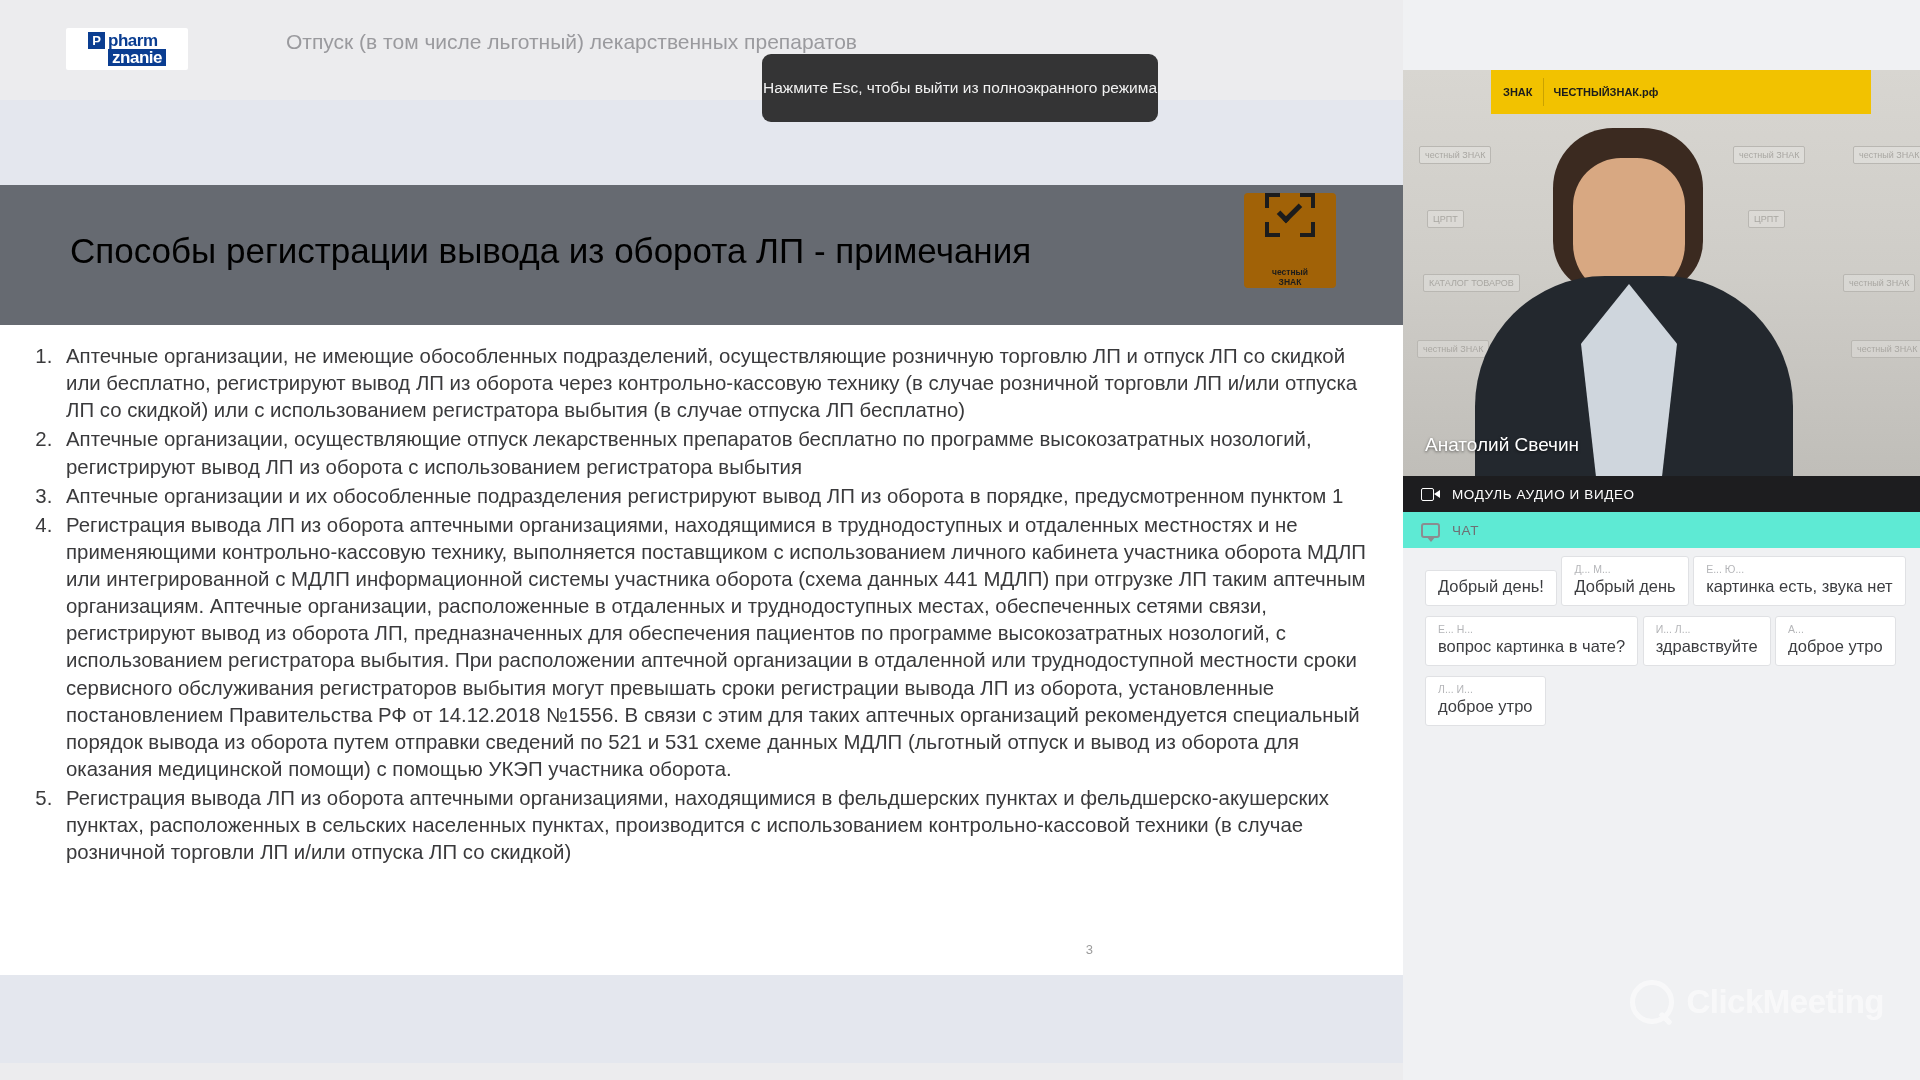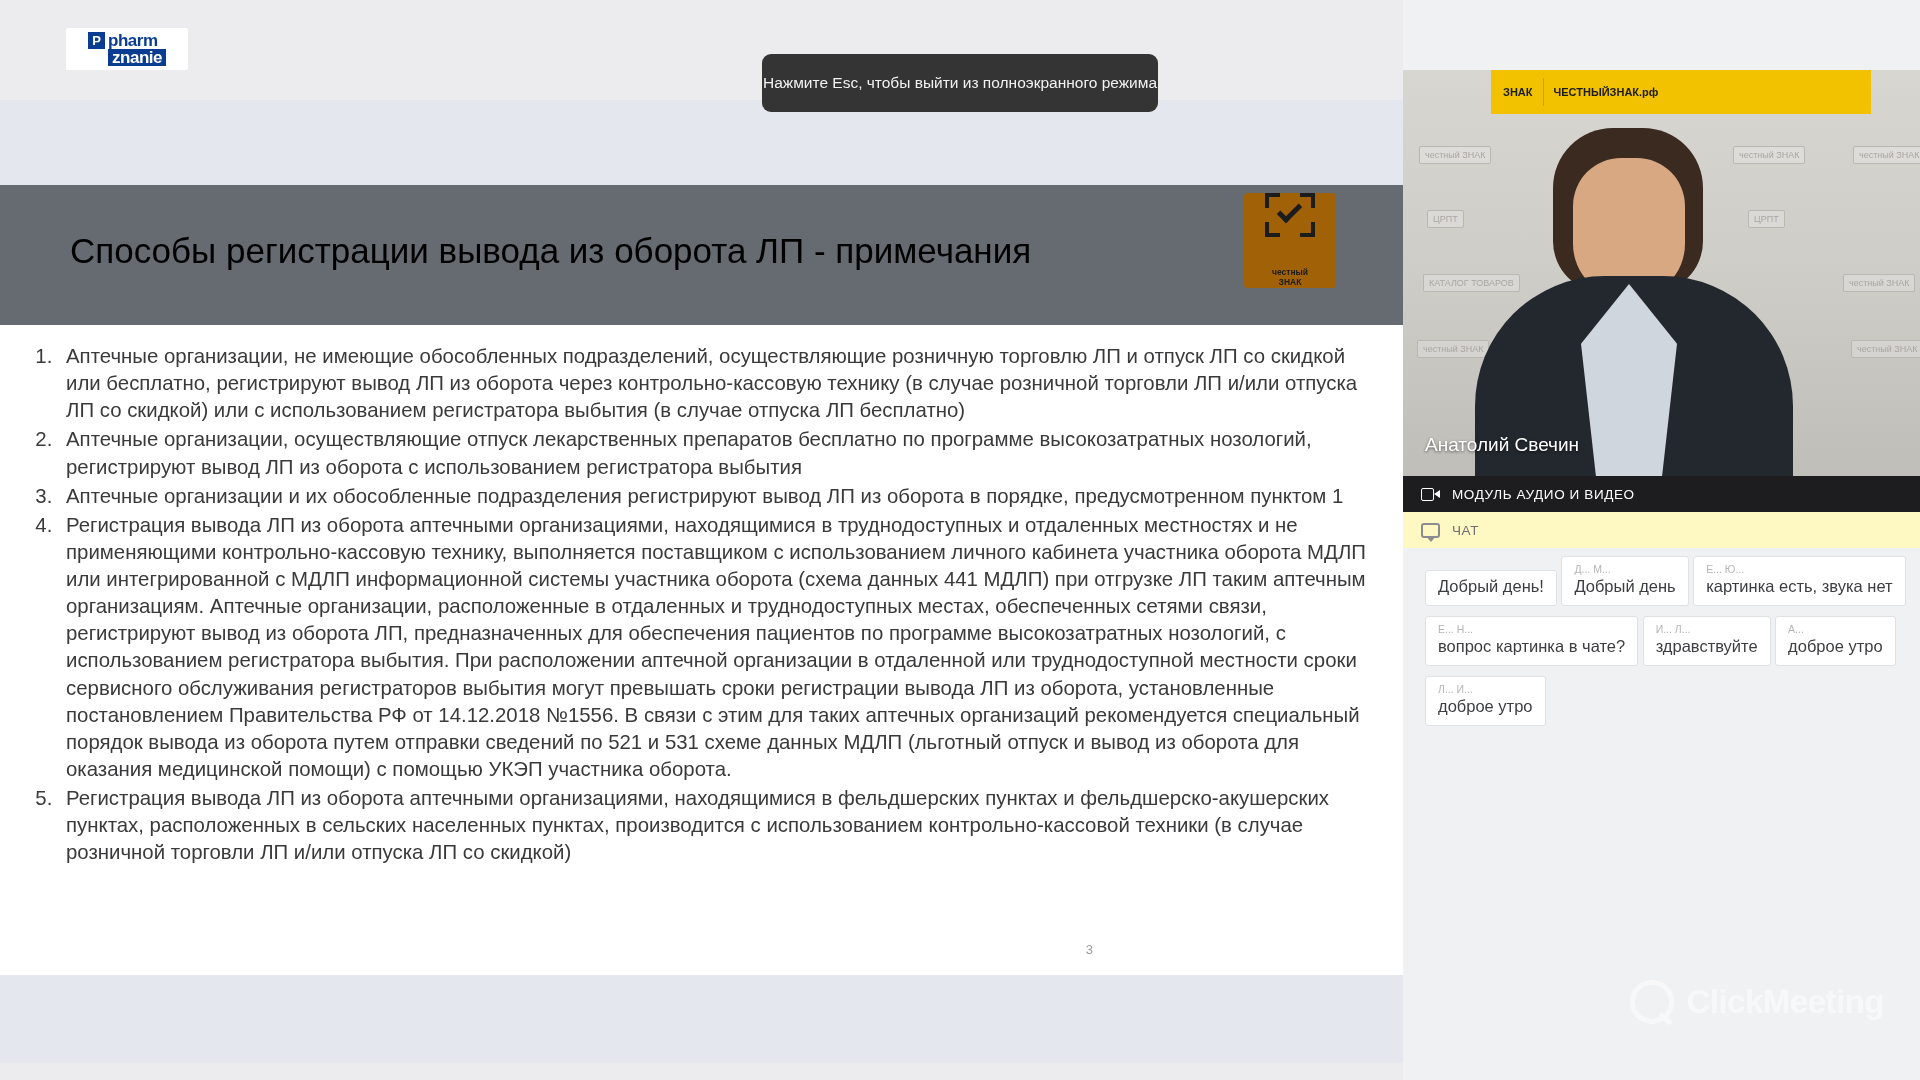--- a/index.html
+++ b/index.html
@@ -53,21 +53,21 @@
   .webinar-title {
     position: absolute; left: 286px; top: 30px;
     font-size: 21px; color: #9a9a9e;
     white-space: nowrap;
   }
 
   
   .esc-toast {
     position: absolute;
     left: 762px; top: 54px;
-    width: 396px; height: 58px;
+    width: 396px; height: 68px;
     background: rgba(32,32,32,0.90);
     border-radius: 9px;
     display: flex; align-items: center; justify-content: center;
     color: #f2f2f2;
     font-size: 15.5px;
     z-index: 40;
   }
 
   
   .stage {
@@ -221,21 +221,21 @@
     width: 19px; height: 13px; position: relative;
   }
   .cam-icon .b { position: absolute; left: 0; top: 0; width: 13px; height: 13px; border: 1.6px solid #fff; border-radius: 2px; }
   .cam-icon .l { position: absolute; right: 0; top: 2px; width: 0; height: 0;
     border-top: 4px solid transparent; border-bottom: 4px solid transparent; border-right: 6px solid #fff; }
 
   
   .chat-head {
     position: absolute; left: 0; top: 512px;
     width: 517px; height: 36px;
-    background: #fef9c3;
+    background: #5eead4;
     display: flex; align-items: center; padding: 0 18px; gap: 12px;
   }
   .chat-head .label { font-size: 13.5px; color: #6e6f73; letter-spacing: 0.6px; }
   .chat-icon {
     width: 19px; height: 15px;
     border: 2px solid #8b8c90; border-radius: 3px;
     position: relative;
   }
   .chat-icon::after {
     content: ""; position: absolute; left: 3px; bottom: -6px;
@@ -297,20 +297,21 @@
   <div class="topbar">
     <div class="logo">
       <div class="logo-inner">
         <div class="logo-row">
           <span class="logo-mark">P</span>
           <span class="logo-word1">pharm</span>
         </div>
         <span class="logo-word2">znanie</span>
       </div>
     </div>
+    <div class="webinar-title">Отпуск (в том числе льготный) лекарственных препаратов</div>
   </div>
 
   <div class="esc-toast">Нажмите Esc, чтобы выйти из полноэкранного режима</div>
 
   <div class="stage">
     <div class="slide">
 
       <div class="slide-header">
         <div class="slide-title">Способы регистрации вывода из оборота ЛП - примечания</div>
         <div class="zn-badge">

